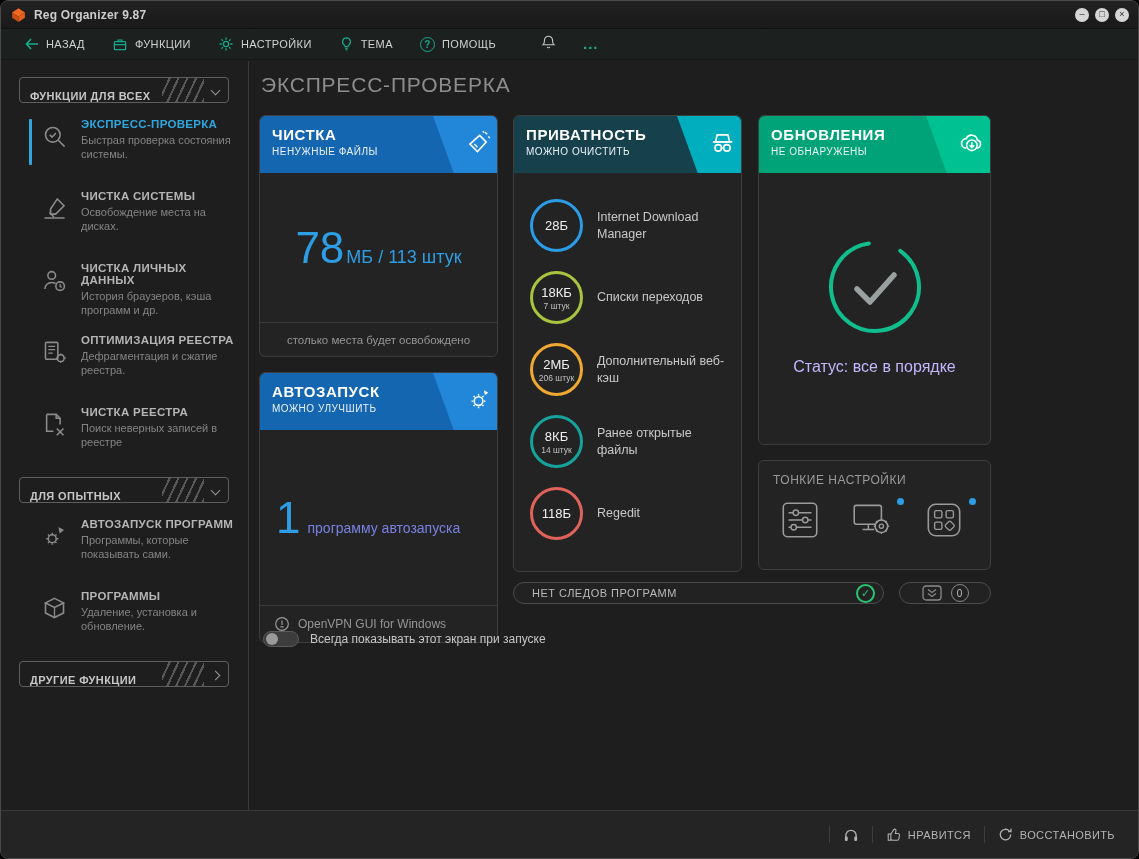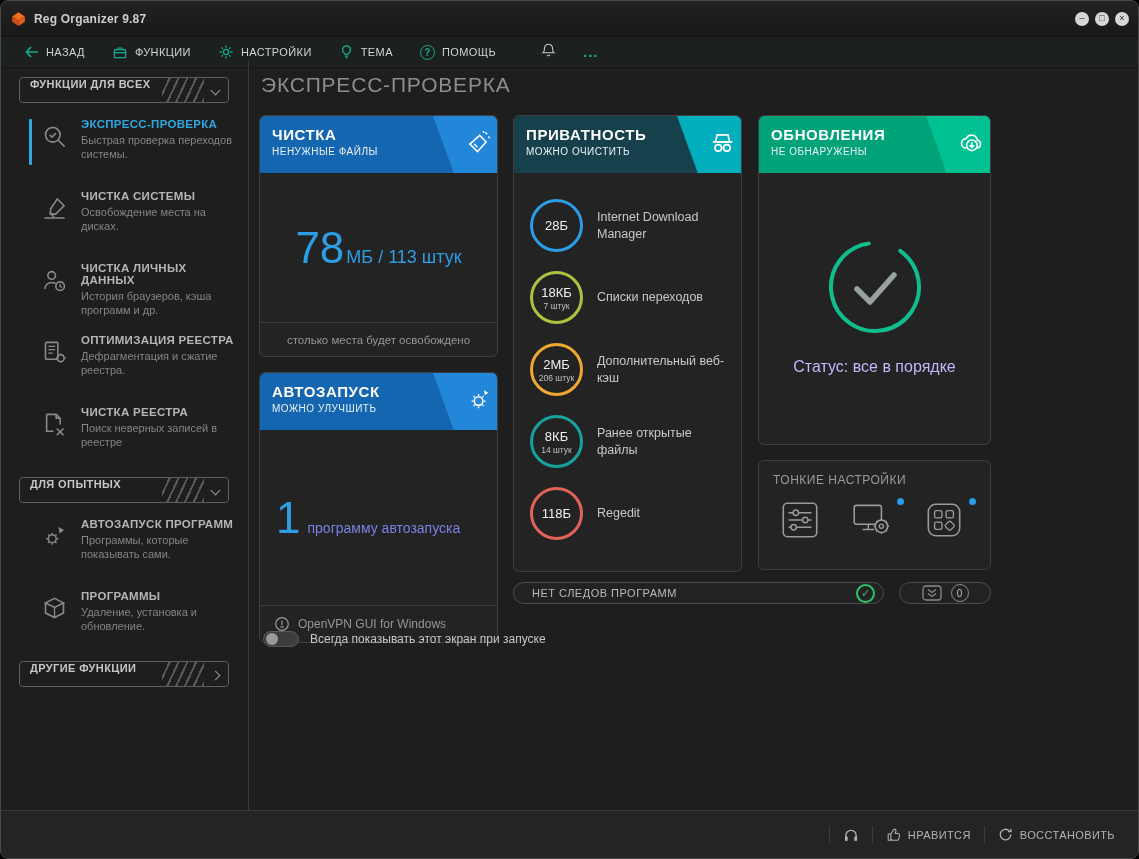--- a/index.html
+++ b/index.html
@@ -1,41 +1,41 @@
 <!DOCTYPE html>
 <html><head>
 <meta charset="utf-8">
 <style>
   *{box-sizing:border-box;margin:0;padding:0}
   html,body{width:1139px;height:859px;overflow:hidden}
   body{background:#000;font-family:"Liberation Sans","DejaVu Sans",sans-serif;-webkit-font-smoothing:antialiased}
   .window{position:absolute;inset:0;background:#1e1e1e;border:1px solid #4a4a4a;border-radius:8px;overflow:hidden}
 
   
-  .titlebar{height:36px;display:flex;align-items:center;padding:0 9px;background:linear-gradient(#222,#191919);border-bottom:1px solid #111}
+  .titlebar{height:28px;display:flex;align-items:center;padding:0 9px;background:linear-gradient(#222,#191919);border-bottom:1px solid #111}
   .titlebar .logo{width:17px;height:17px;margin-right:7px;flex:none}
   .titlebar .title{font-size:12px;font-weight:bold;color:#cdcdcd;letter-spacing:.2px}
   .win-btns{margin-left:auto;display:flex;gap:6px}
   .win-btn{width:14px;height:14px;border-radius:50%;background:#d6d6d6;color:#2e2e2e;font-size:9px;line-height:13px;text-align:center;cursor:pointer}
 
   
   .toolbar{height:31px;display:flex;align-items:center;gap:27px;padding-left:24px;background:#1c211f;border-bottom:1px solid #121614}
   .tb-item{display:flex;align-items:center;gap:7px;color:#d2d2d2;font-size:11px;letter-spacing:.4px;cursor:pointer}
   .tb-item svg{display:block}
   .teal{color:#16a98c}
   .tb-more{color:#16a98c;font-size:15px;font-weight:bold;letter-spacing:1px;cursor:pointer;line-height:10px}
   .tb-bell{margin-left:18px;cursor:pointer}
 
   
   .sidebar{position:absolute;left:0;top:60px;width:247px;bottom:31px;padding:16px 8px 0 14px;overflow:hidden}
   .vdivider{position:absolute;left:247px;top:60px;bottom:31px;width:1px;background:#3a3a3a}
   .main{position:absolute;left:248px;top:60px;right:0;bottom:31px}
 
   
-  .group-head{position:relative;width:210px;height:26px;margin:0 0 14px 4px;border:1px solid #5e5e5e;border-radius:4px;display:flex;align-items:flex-end;padding:0 28px 12px 10px;color:#c6c6c6;font-size:11px;font-weight:bold;letter-spacing:.4px;cursor:pointer;overflow:hidden}
+  .group-head{position:relative;width:210px;height:26px;margin:0 0 14px 4px;border:1px solid #5e5e5e;border-radius:4px;display:flex;align-items:flex-end;padding:0 28px 0 10px;color:#c6c6c6;font-size:11px;font-weight:bold;letter-spacing:.4px;cursor:pointer;overflow:hidden}
   .group-head .stripes{position:absolute;right:24px;top:0;bottom:0;width:42px;background:repeating-linear-gradient(115deg,transparent 0 6px,#585858 6px 8px)}
   .chev{position:absolute;right:9px;top:9px;width:7px;height:7px;border-right:1.6px solid #9a9a9a;border-bottom:1.6px solid #9a9a9a;transform:rotate(45deg)}
   .chev.right{transform:rotate(-45deg);top:10px}
   .side-item{position:relative;min-height:62px;margin-bottom:10px;padding:1px 4px 0 66px;cursor:pointer}
   .side-item .si-icon{position:absolute;left:26px;top:6px}
   .side-item .si-title{font-size:11.5px;font-weight:bold;color:#b5b5b5;letter-spacing:.3px;margin-bottom:3px}
   .side-item .si-desc{font-size:11px;color:#848484;line-height:1.28;max-width:152px}
   .side-item.active::before{content:"";position:absolute;left:14px;top:2px;width:3px;height:46px;background:#2ea7e0;border-radius:1px}
   .side-item.active .si-title{color:#2ea7e0}
 
@@ -166,21 +166,21 @@
       <span class="chev"></span>
     </div>
 
     <div class="side-item active">
       <svg class="si-icon" width="27" height="27" viewBox="0 0 24 24">
           <circle cx="10.5" cy="10.5" r="6.5" stroke="#8b8b8b" stroke-width="1.4" fill="none"></circle>
           <path d="M15.3 15.3 L21 21" stroke="#8b8b8b" stroke-width="1.4"></path>
           <path d="M7.8 10.6l2 2 3.4-3.6" stroke="#8b8b8b" stroke-width="1.4" fill="none"></path>
         </svg>
       <div class="si-title">ЭКСПРЕСС-ПРОВЕРКА</div>
-      <div class="si-desc">Быстрая проверка переходов системы.</div>
+      <div class="si-desc">Быстрая проверка состояния системы.</div>
     </div>
 
     <div class="side-item">
       <svg class="si-icon" width="27" height="27" viewBox="0 0 24 24">
           <path d="M14.5 3.5l6 6-7.5 7.5H8.5v-4.5z" stroke="#8b8b8b" stroke-width="1.4" fill="none"></path>
           <path d="M3 20.5h18" stroke="#8b8b8b" stroke-width="1.4"></path>
           <path d="M7.5 15.5l4 4" stroke="#8b8b8b" stroke-width="1.2"></path>
         </svg>
       <div class="si-title">ЧИСТКА СИСТЕМЫ</div>
       <div class="si-desc">Освобождение места на дисках.</div>

